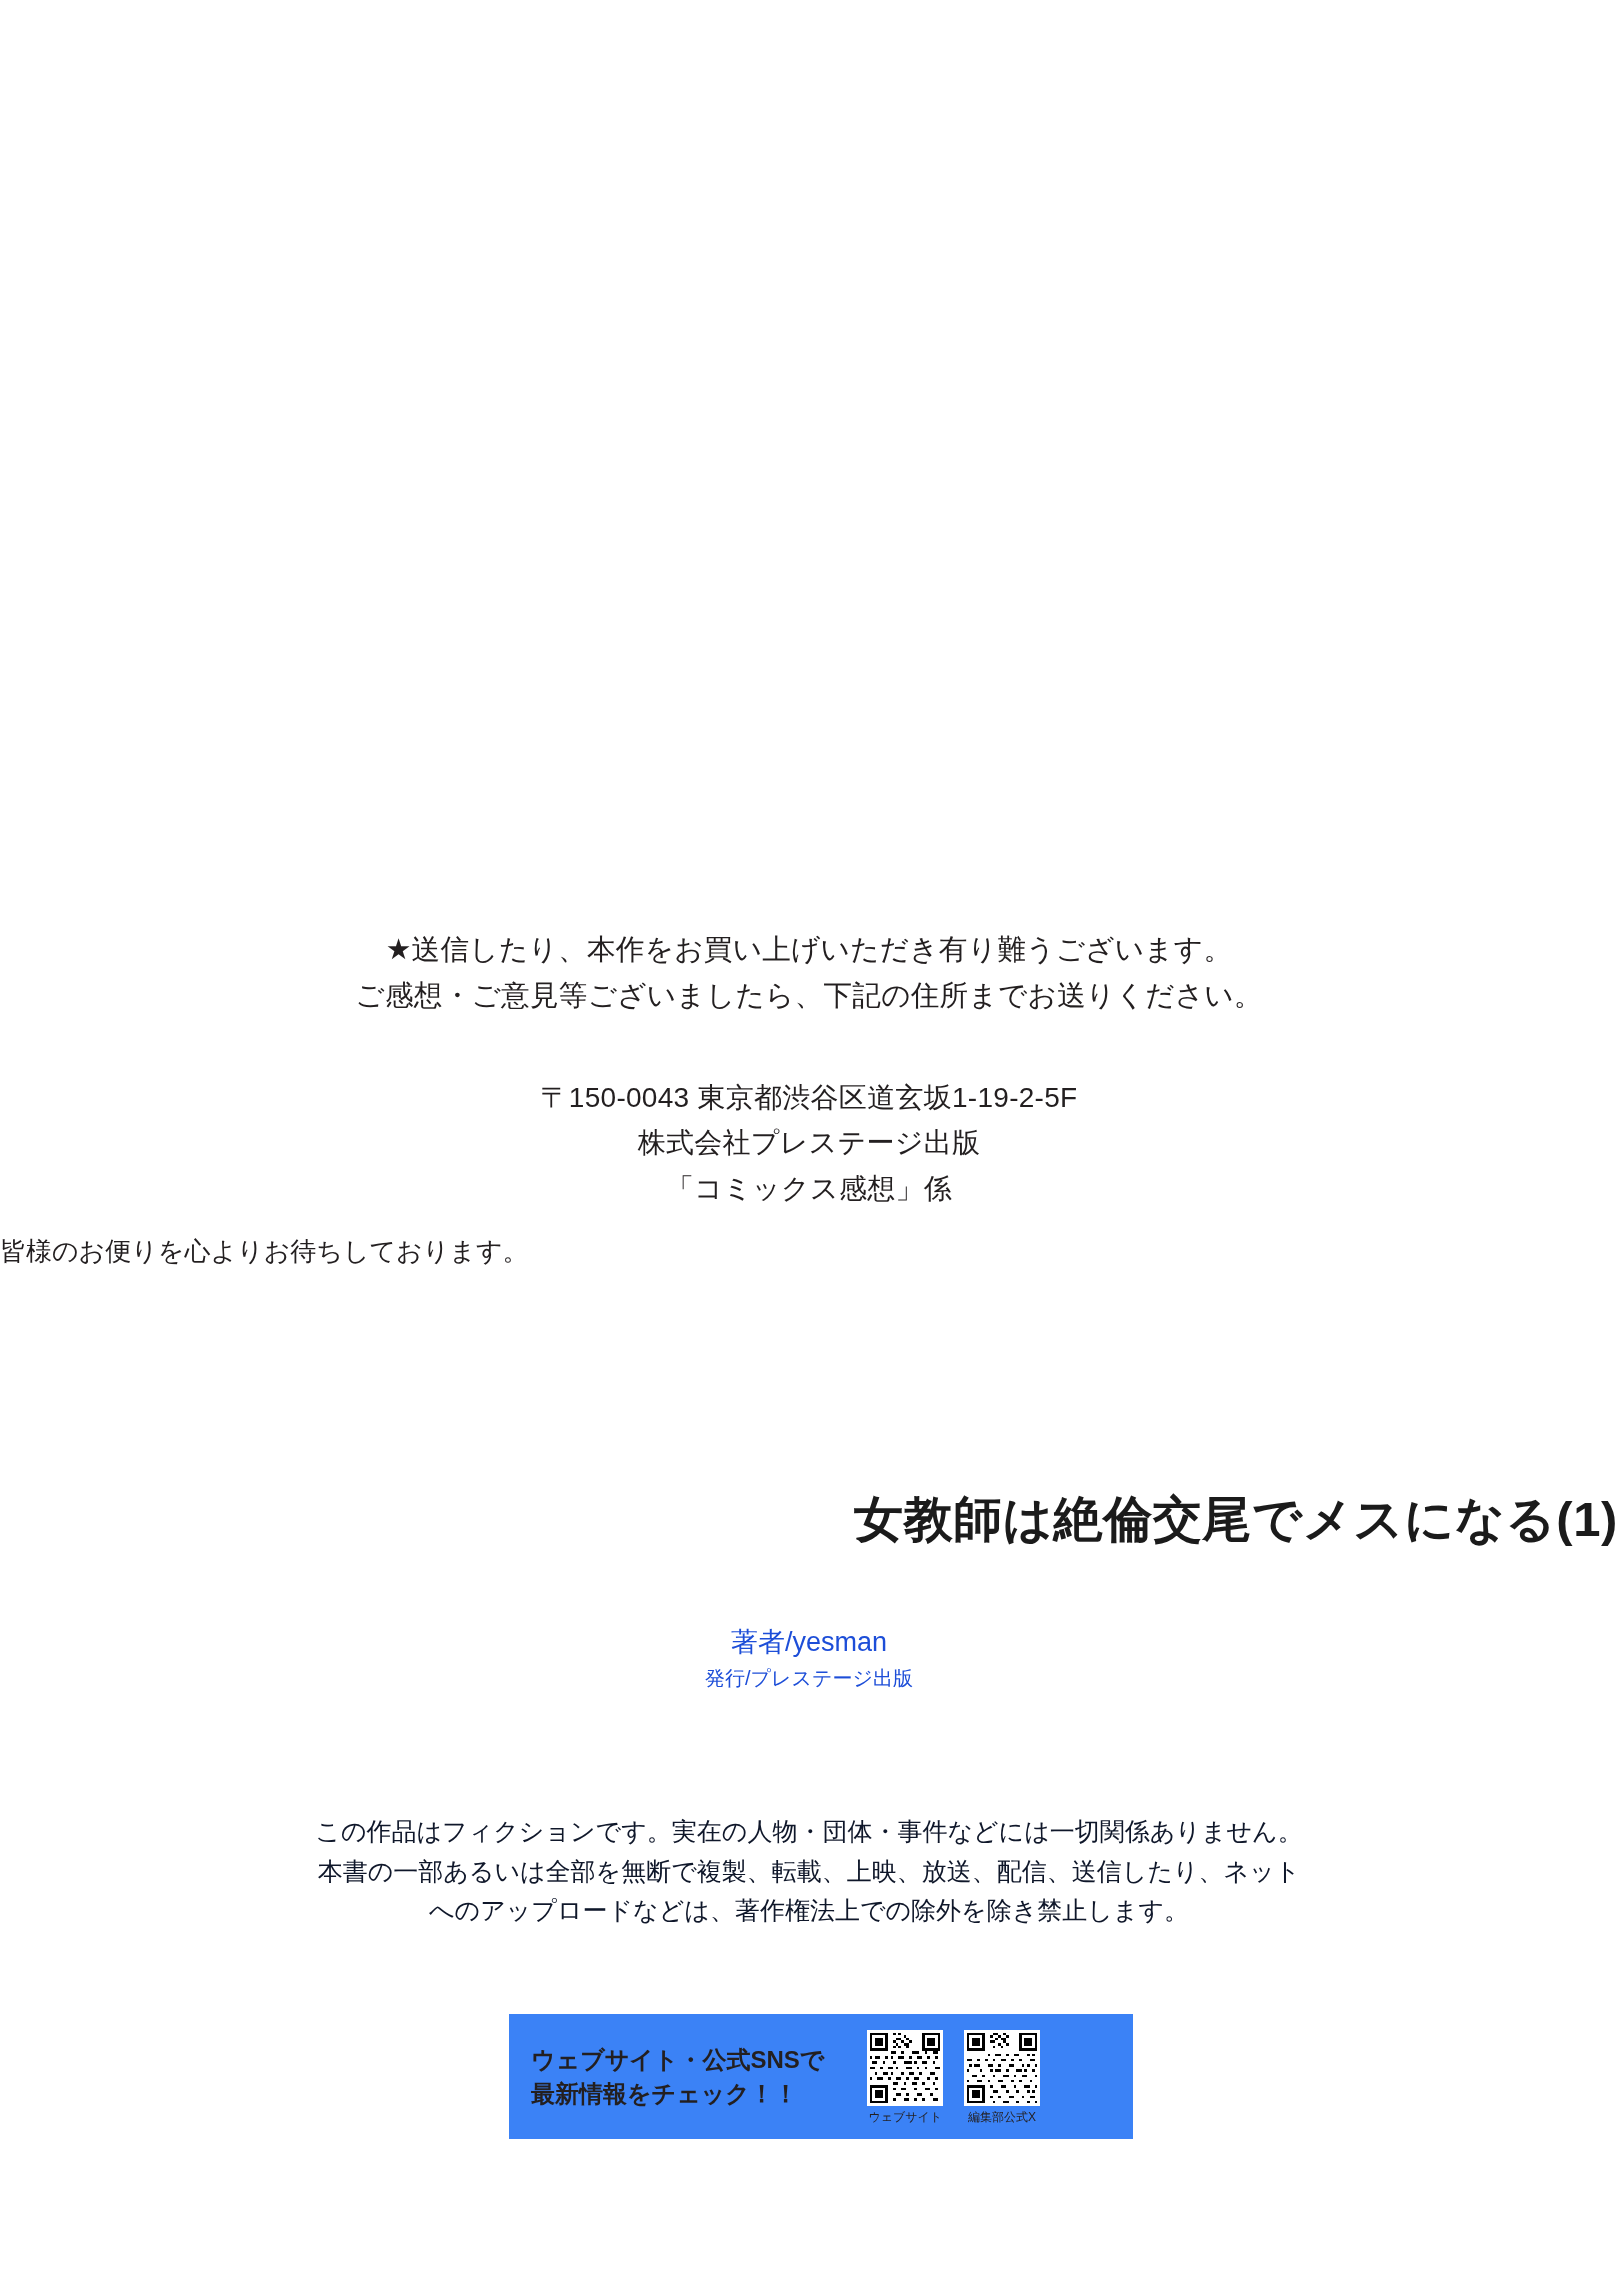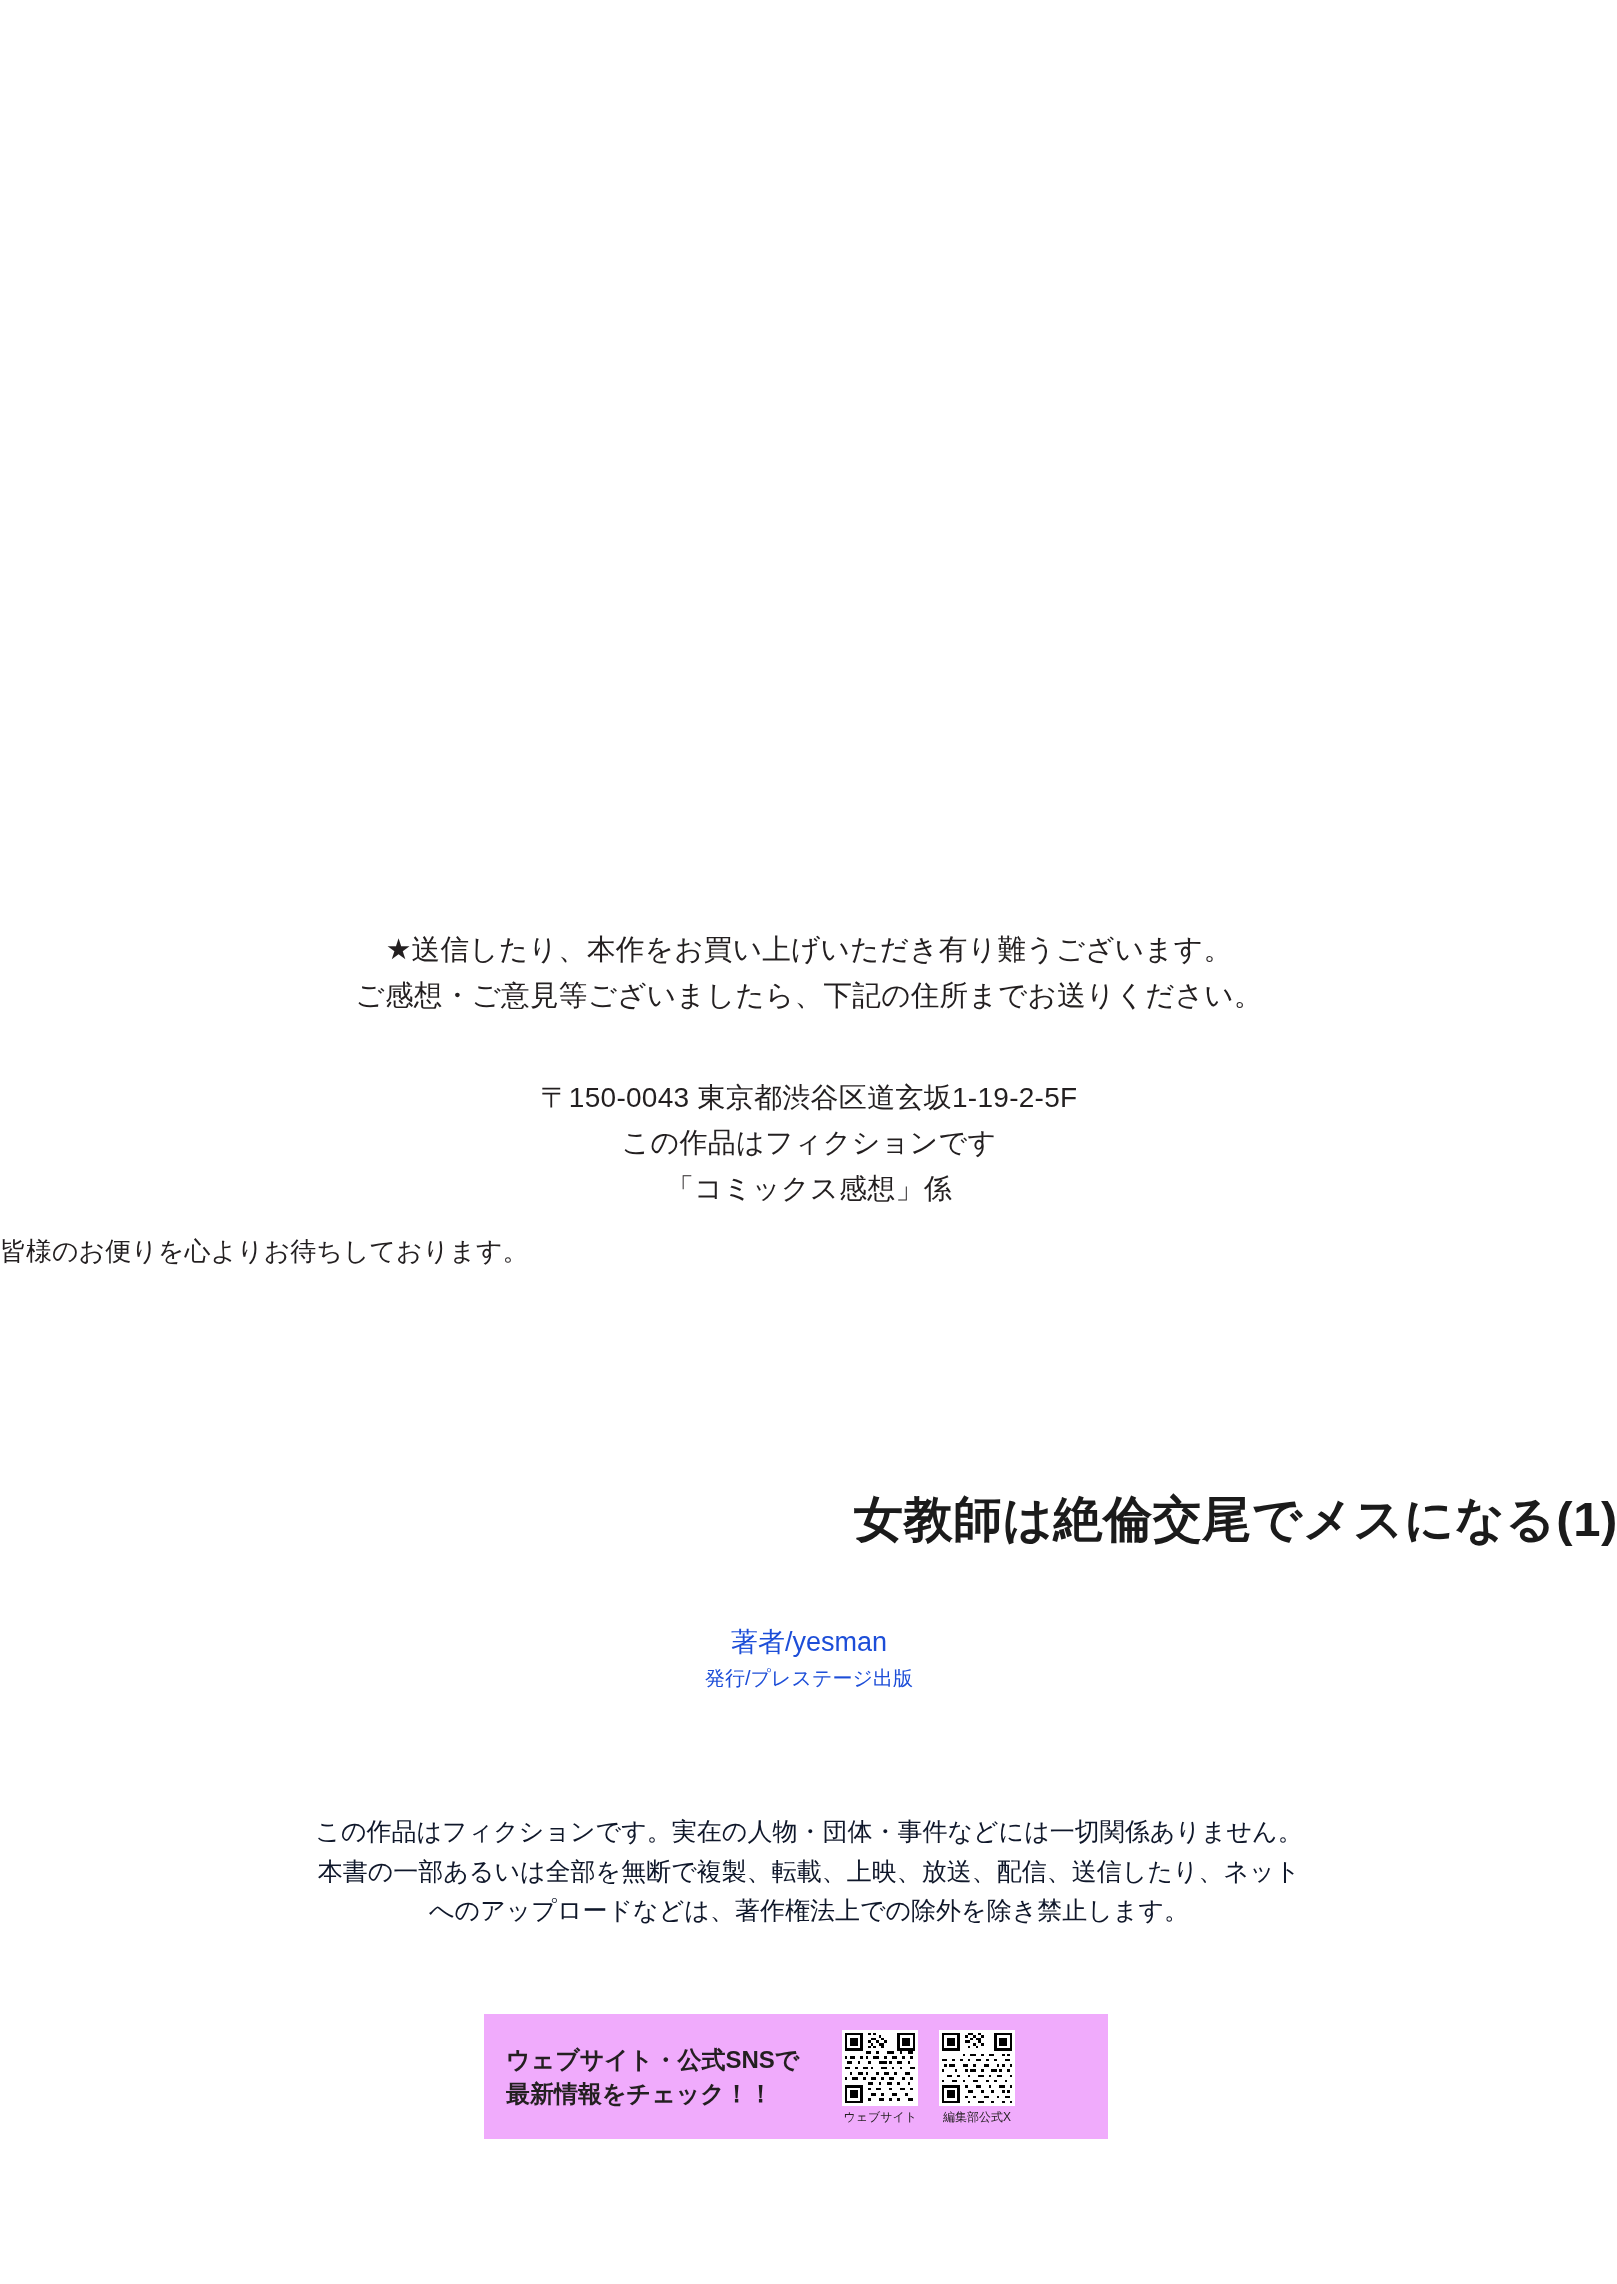--- a/index.html
+++ b/index.html
@@ -112,24 +112,24 @@
   }
   .legal .line {
     display: block;
     white-space: nowrap;
   }
 
   
   .promo {
     position: absolute;
     top: 2014px;
-    left: 484px;
+    left: 509px;
     width: 624px;
     height: 125px;
-    background: #f0abfc;
+    background: #3b82f6;
     display: flex;
     align-items: center;
     box-sizing: border-box;
     padding: 0 14.3px 0 22px;
   }
   .promo-text {
     font-size: 24px;
     font-weight: 700;
     line-height: 1.38;
     color: #231f20;
@@ -169,21 +169,21 @@
 
 <div class="page">
 
   <div class="greeting">
     <span class="line">★送信したり、本作をお買い上げいただき有り難うございます。</span>
     <span class="line">ご感想・ご意見等ございましたら、下記の住所までお送りください。</span>
   </div>
 
   <div class="address">
     <span class="line">〒150-0043 東京都渋谷区道玄坂1-19-2-5F</span>
-    <span class="line">この作品はフィクションです</span>
+    <span class="line">株式会社プレステージ出版</span>
     <span class="line">「コミックス感想」係</span>
   </div>
 
   <div class="closing">皆様のお便りを心よりお待ちしております。</div>
 
   <div class="colophon-title">女教師は絶倫交尾でメスになる(1)</div>
 
   <div class="colophon-credits">
     <span class="line">著者/yesman</span>
     <span class="line small">発行/プレステージ出版</span>

